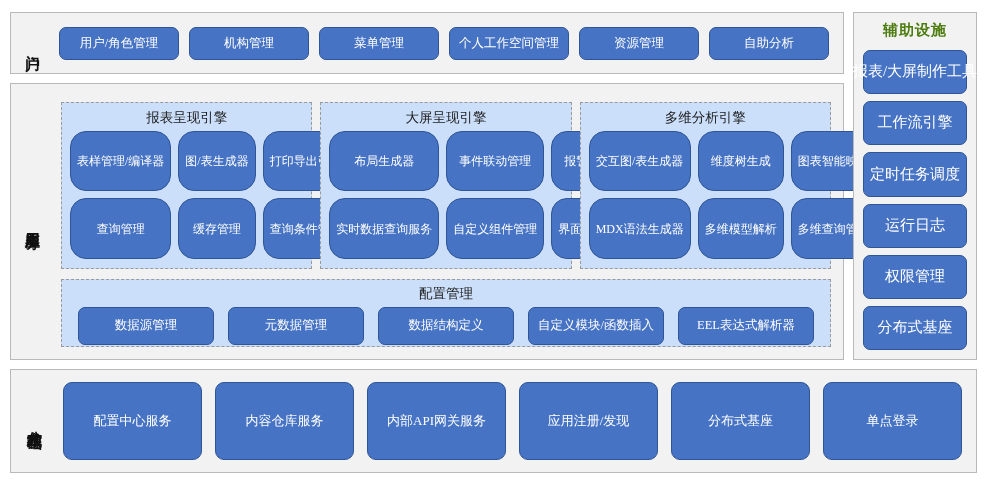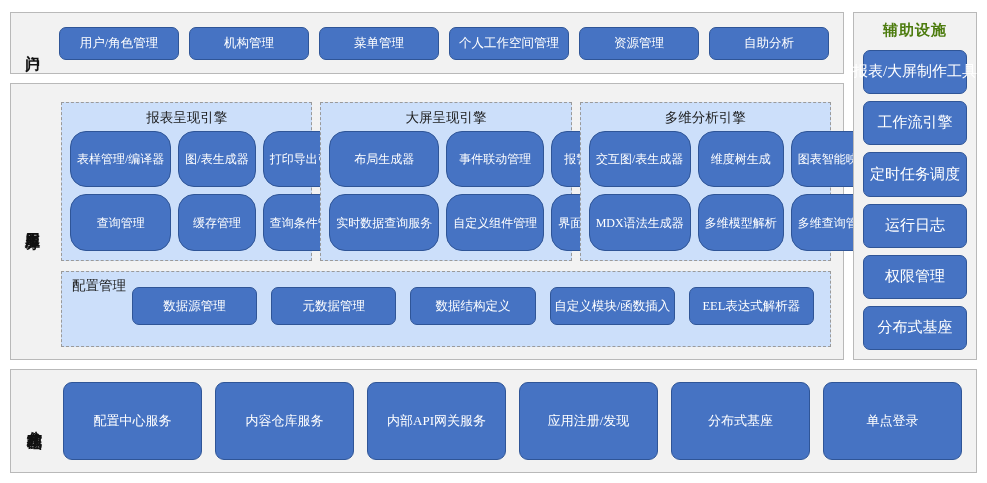--- a/index.html
+++ b/index.html
@@ -150,23 +150,23 @@
     min-height: 0;
   }
 
   
   .config-group {
     border: 1px dashed #9a9a9a;
     background: #ccdffa;
     box-sizing: border-box;
     padding: 4px 10px 10px 10px;
     display: flex;
-    flex-direction: row;
+    flex-direction: column;
     flex: 0 0 auto;
-    height: 76px;
+    height: 68px;
   }
   .config-row {
     display: flex;
     flex-direction: row;
     gap: 14px;
     flex: 1 1 auto;
     align-items: center;
     padding: 0 6px;
     justify-content: flex-end;
   }

